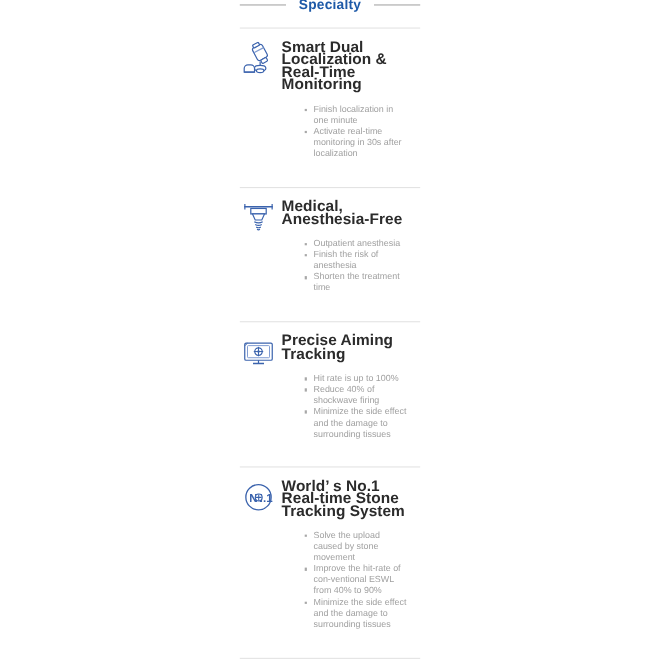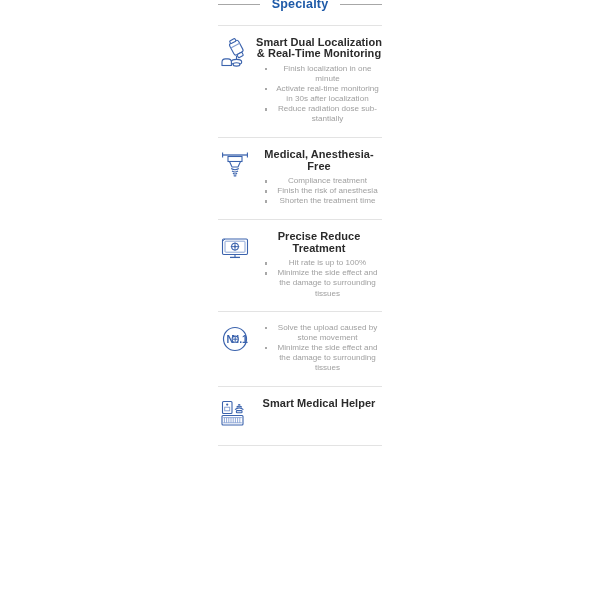--- a/index.html
+++ b/index.html
@@ -13,21 +13,20 @@
     font-family: "Liberation Sans", sans-serif;
     -webkit-font-smoothing: antialiased;
   }
 
   .page {
     position: relative;
     width: 600px;
     height: 600px;
     overflow: hidden;
     background: #ffffff;
-    text-align: center;
   }
 
   
   .column {
     position: absolute;
     left: 218px;
     top: 0;
     width: 164px;
   }
 
@@ -80,29 +79,29 @@
   }
   .feature-icon svg {
     display: block;
   }
   .feature-body {
     flex: 1 1 auto;
     min-width: 0;
   }
   .feature-title {
     color: #2b2b2b;
-    font-size: 11px;
+    font-size: 14px;
     font-weight: bold;
     line-height: 11.4px;
     letter-spacing: .05px;
     margin: 0 0 4px 0;
   }
   .bullets {
     list-style: none;
-    margin: 0;
+    margin: 12px;
     padding: 0 0 0 9px;
   }
   .bullets li {
     position: relative;
     color: #a0a0a0;
     font-size: 8.1px;
     line-height: 10.1px;
     padding-left: 8px;
     margin-bottom: 0px;
   }
@@ -156,21 +155,20 @@
 
           <path d="M3 27.5 v-3.2 a3.4 3.4 0 0 1 3.4 -3.4 h2.6 a3.4 3.4 0 0 1 3.4 3.4 v3.2 z" fill="#ffffff" stroke="#3b63ad"></path>
           <line x1="3" y1="27.5" x2="12.4" y2="27.5" stroke="#3b63ad"></line>
         </svg>
       </span>
       <div class="feature-body">
         <h3 class="feature-title">Smart Dual Localization &amp; Real-Time Monitoring</h3>
         <ul class="bullets">
           <li>Finish localization in one minute</li>
           <li>Activate real-time monitoring in 30s after localization</li>
-          <li>Reduce radiation dose sub-stantially</li>
         </ul>
       </div>
     </div>
     <div class="gap-b"></div>
     <div class="divider"></div>
 
     <div class="feature">
       <span class="feature-icon">
         <svg width="32" height="32" viewBox="0 0 32 32" fill="none" stroke="#3b63ad" stroke-width="1.1">
 
@@ -184,21 +182,21 @@
 
           <path d="M12.2 18.6 q3.8 2.2 7.6 0" stroke="#3b63ad"></path>
           <path d="M13.0 21.0 q3.0 1.9 6.0 0" stroke="#3b63ad"></path>
           <path d="M13.9 23.3 q2.2 1.5 4.2 0" stroke="#3b63ad"></path>
           <path d="M14.7 25.5 q1.3 1.0 2.6 0" stroke="#3b63ad"></path>
         </svg>
       </span>
       <div class="feature-body">
         <h3 class="feature-title">Medical, Anesthesia-Free</h3>
         <ul class="bullets">
-          <li>Compliance treatment</li>
+          <li>Outpatient anesthesia</li>
           <li>Finish the risk of anesthesia</li>
           <li>Shorten the treatment time</li>
         </ul>
       </div>
     </div>
     <div class="gap-c"></div>
     <div class="divider"></div>
 
     <div class="feature">
       <span class="feature-icon">
@@ -212,45 +210,48 @@
           <circle cx="16" cy="14.6" r="3.4" fill="#ffffff" stroke="#3b63ad"></circle>
           <line x1="16" y1="10.3" x2="16" y2="18.9" stroke="#3b63ad" stroke-width=".9"></line>
           <line x1="11.7" y1="14.6" x2="20.3" y2="14.6" stroke="#3b63ad" stroke-width=".9"></line>
           <circle cx="16" cy="14.6" r="1.1" fill="#3b63ad" stroke="none"></circle>
 
           <line x1="16" y1="22.5" x2="16" y2="25.2" stroke="#3b63ad"></line>
           <line x1="11" y1="25.4" x2="21" y2="25.4" stroke="#3b63ad" stroke-width="1.3"></line>
         </svg>
       </span>
       <div class="feature-body">
-        <h3 class="feature-title">Precise Reduce Treatment</h3>
+        <h3 class="feature-title">Precise Aiming Tracking</h3>
         <ul class="bullets">
           <li>Hit rate is up to 100%</li>
+          <li>Reduce 40% of shockwave firing</li>
           <li>Minimize the side effect and the damage to surrounding tissues</li>
         </ul>
       </div>
     </div>
     <div class="gap-d"></div>
     <div class="divider"></div>
 
     <div class="feature">
       <span class="feature-icon">
         <svg width="32" height="32" viewBox="0 0 32 32" fill="none">
           <circle cx="16" cy="15" r="11.5" fill="#ffffff" stroke="#3b63ad" stroke-width="1.2"></circle>
           <text x="16" y="19" text-anchor="middle" font-family="Liberation Sans, sans-serif" font-size="10.5" font-weight="bold" fill="#3b63ad" letter-spacing="-0.4">N</text>
           <text x="7.6" y="19" text-anchor="start" font-family="Liberation Sans, sans-serif" font-size="10.5" font-weight="bold" fill="#3b63ad">N</text>
           <circle cx="16.2" cy="15.2" r="3.1" fill="#ffffff" stroke="#3b63ad" stroke-width="1.1"></circle>
           <line x1="16.2" y1="12.6" x2="16.2" y2="17.8" stroke="#3b63ad" stroke-width="1"></line>
           <line x1="13.6" y1="15.2" x2="18.8" y2="15.2" stroke="#3b63ad" stroke-width="1"></line>
           <text x="20.2" y="19" text-anchor="start" font-family="Liberation Sans, sans-serif" font-size="10.5" font-weight="bold" fill="#3b63ad">.1</text>
         </svg>
       </span>
       <div class="feature-body">
+        <h3 class="feature-title">World’ s No.1 Real-time Stone Tracking System</h3>
         <ul class="bullets">
           <li>Solve the upload caused by stone movement</li>
+          <li>Improve the hit-rate of con-ventional ESWL from 40% to 90%</li>
           <li>Minimize the side effect and the damage to surrounding tissues</li>
         </ul>
       </div>
     </div>
     <div class="gap-e"></div>
     <div class="divider"></div>
 
     <div class="feature">
       <span class="feature-icon">
         <svg width="32" height="32" viewBox="0 0 32 32" fill="none" stroke="#3b63ad" stroke-width="1.1">

